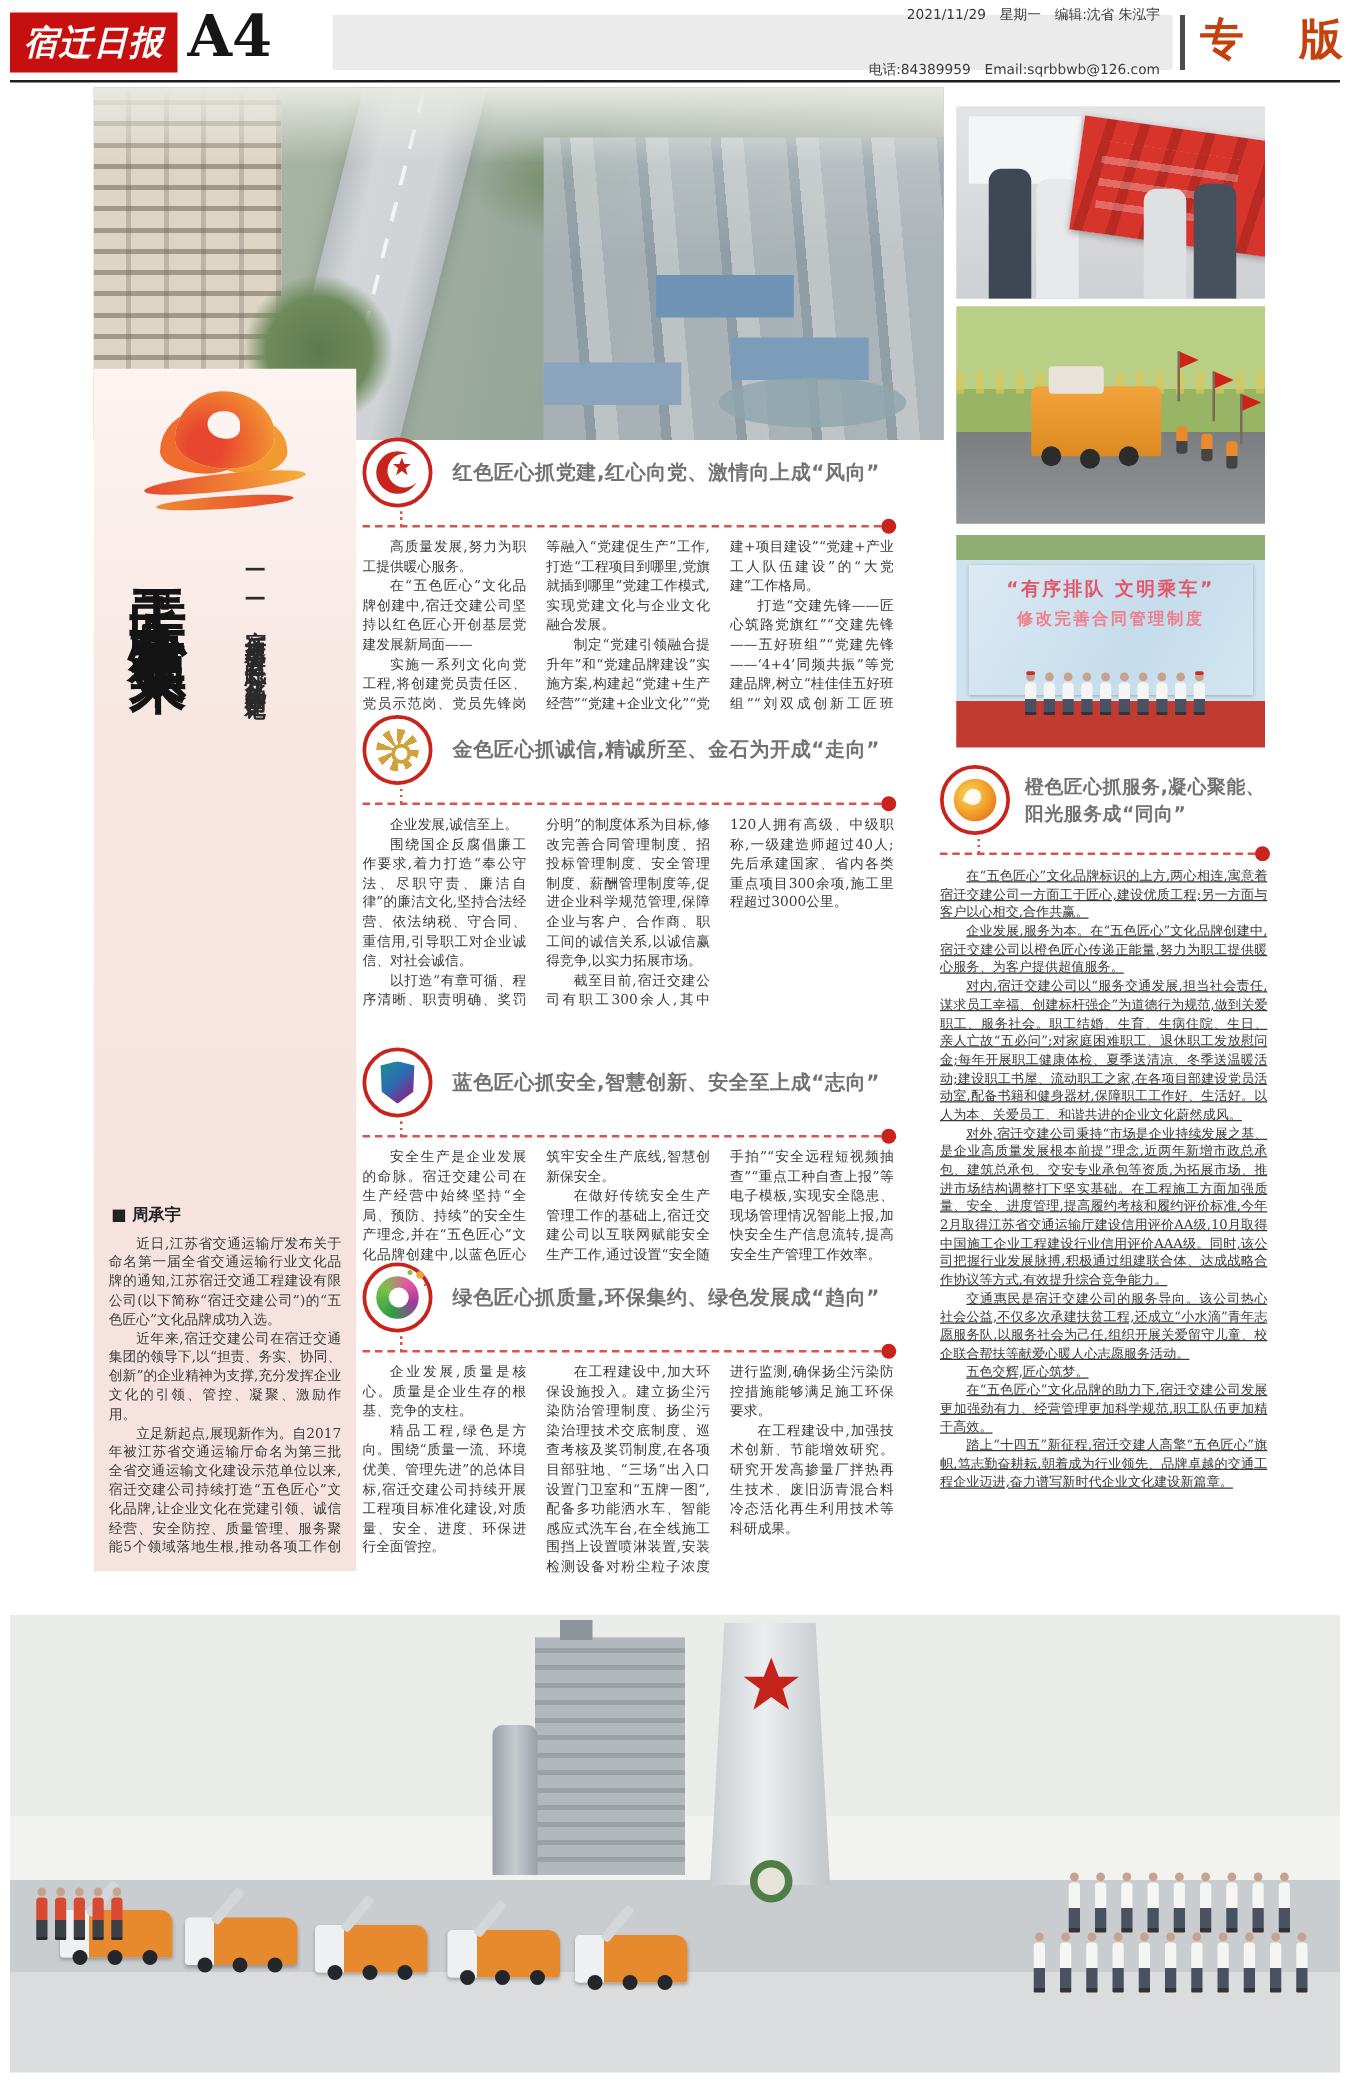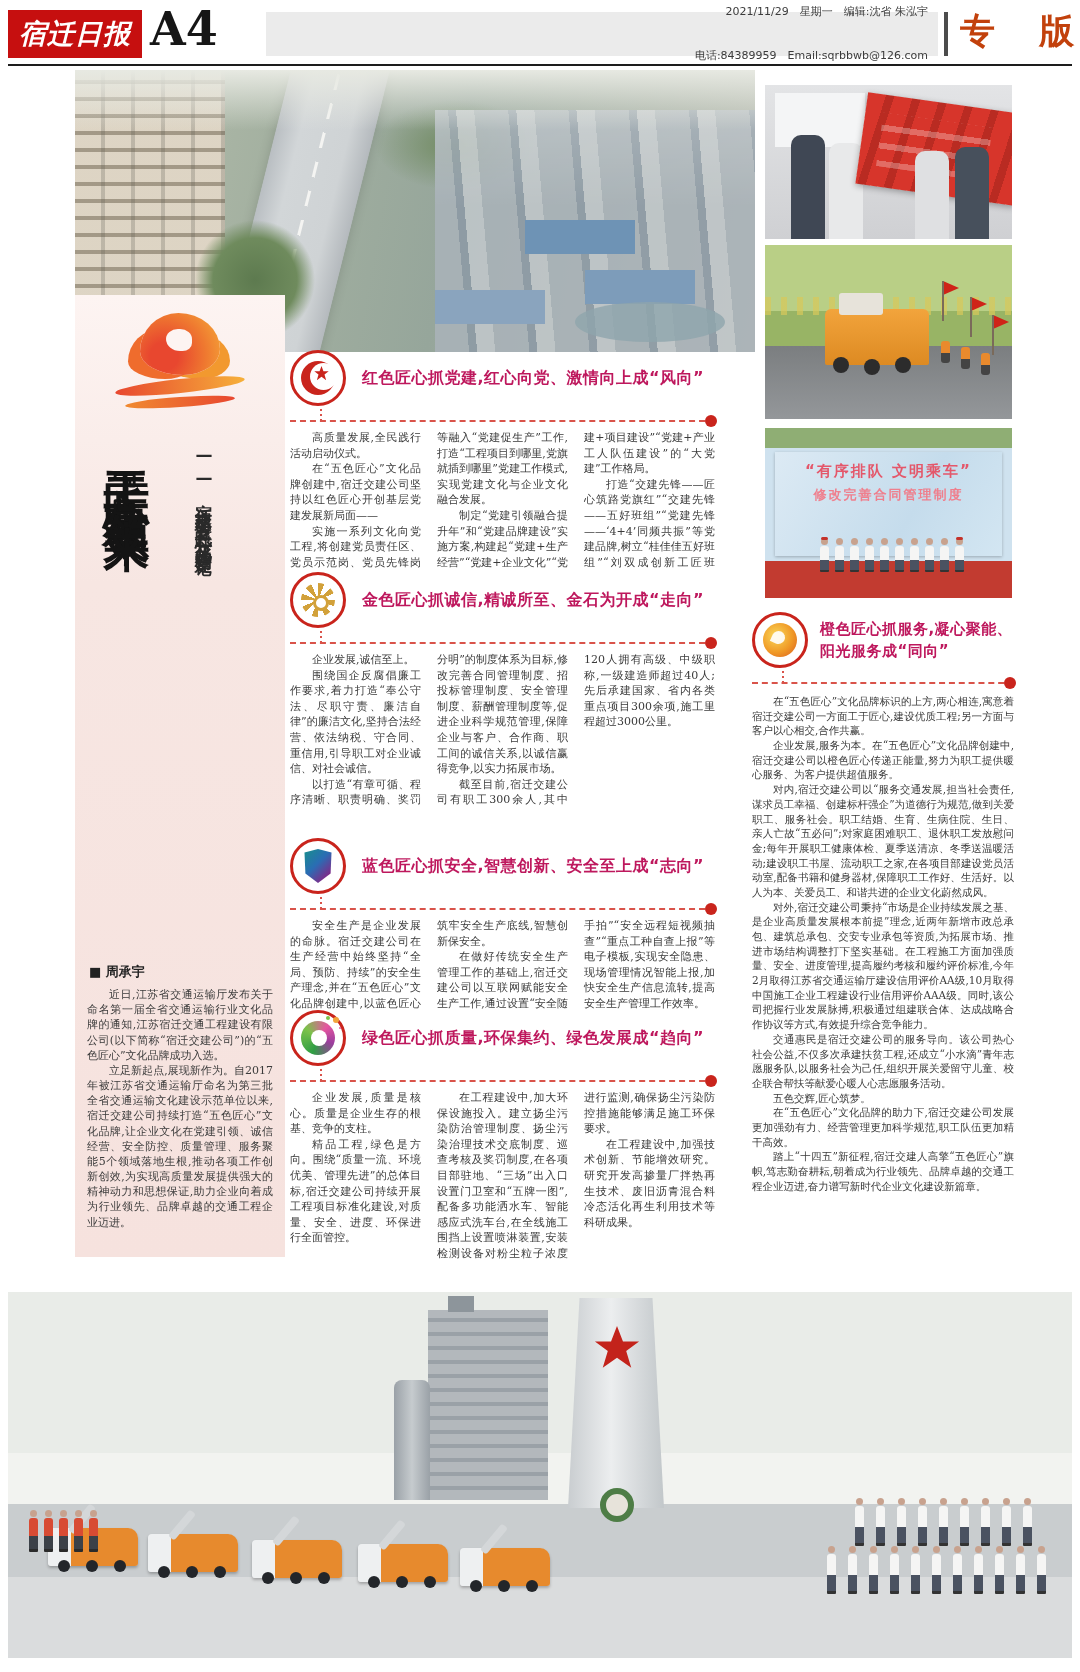--- a/index.html
+++ b/index.html
@@ -125,21 +125,21 @@
   .byline { position:absolute; left:14px; top:668px; font-size:13px; font-weight:bold; color:#222; }
   .intro { position:absolute; left:12px; top:692px; width:186px; height:258px; overflow:hidden;
     font-family:"DejaVu Serif",serif; font-size:11px; line-height:1.38; color:#3b3b3b; text-align:justify; }
   .intro p { text-indent:2em; }
 
   
   .section { position:absolute; left:290px; width:425px; }
   .sec-head { display:flex; align-items:center; }
   .icon-ring { width:56px; height:56px; min-width:56px; border-radius:50%; border:3px solid #c9241c;
     background:#fff; display:flex; align-items:center; justify-content:center; position:relative; }
-  .headline { font-size:16px; font-weight:bold; color:#be185d; margin-left:16px; letter-spacing:0.5px; }
+  .headline { font-size:16px; font-weight:bold; color:#737373; margin-left:16px; letter-spacing:0.5px; }
   .icon-dots { position:absolute; left:27px; top:56px; width:2px; height:12px;
     background:repeating-linear-gradient(#d9534a 0 2px, rgba(0,0,0,0) 2px 5px); }
   .dash-line { position:relative; margin-top:14px; border-top:2px dashed #d9534a; }
   .dash-line::after { content:''; position:absolute; right:-2px; top:-7px; width:12px; height:12px;
     border-radius:50%; background:#c9241c; }
   .sec-body { margin-top:8px; column-gap:16px; column-fill:auto; overflow:hidden;
     font-family:"DejaVu Serif",serif; font-size:11px; line-height:1.42; color:#3a3a3a; text-align:justify; }
   .sec-body p { text-indent:2em; }
   .cols3 { column-count:3; }
 
@@ -163,21 +163,21 @@
     border-radius:50%; background:#f2a43c; box-shadow:-8px -2px 0 -1px #7cc24a, 4px 8px 0 -2px #e555a0; }
   .ic-orange { width:34px; height:34px; border-radius:50%; position:relative;
     background:radial-gradient(circle at 38% 38%, #f8cf53 8%, #f09a27 55%, #d95b1f 100%); }
   .ic-orange::after { content:''; position:absolute; left:9px; top:8px; width:13px; height:13px;
     border-radius:50% 50% 50% 0; background:#fff; transform:rotate(25deg); opacity:.9; }
 
   
   .orange-sec { position:absolute; left:752px; top:612px; width:262px; }
   .orange-sec .sec-head { align-items:center; }
   .orange-sec .headline { margin-left:12px; font-size:15px; line-height:1.5; }
-  .orange-sec .sec-body { margin-top:10px; font-size:10.5px; line-height:1.40; height:540px; }
+  .orange-sec .sec-body { margin-top:10px; font-size:10.5px; line-height:1.40; height:540px;text-decoration:underline; }
 
   
   .photo-bottom { left:8px; top:1292px; width:1064px; height:366px;
     background:linear-gradient(#e9ece8 0 44%, #f2f3f0 44% 58%, #c9cdcf 58% 78%, #dadcdd 78% 100%); }
   .pb-treeline { position:absolute; left:0; top:128px; width:420px; height:58px;
     background:radial-gradient(closest-side at 20% 100%, #8aa87c, rgba(0,0,0,0) 95%),
                radial-gradient(closest-side at 60% 100%, #9db38b, rgba(0,0,0,0) 95%),
                radial-gradient(closest-side at 90% 100%, #86a178, rgba(0,0,0,0) 95%); }
   .pb-plant { position:absolute; left:420px; top:18px; width:120px; height:190px;
     background:repeating-linear-gradient(0deg,#b3b8bc 0 10px,#9aa1a7 10px 14px),
@@ -278,35 +278,36 @@
     <div class="brand-logo">
       <div class="blossom"></div>
       <div class="swoosh"></div>
       <div class="swoosh2"></div>
     </div>
     <div class="v-title">工于匠心『建』领未来</div>
     <div class="v-subtitle">——宿迁交建公司『五色匠心』文化品牌创建记</div>
     <div class="byline">■ 周承宇</div>
     <div class="intro">
         <p>近日,江苏省交通运输厅发布关于命名第一届全省交通运输行业文化品牌的通知,江苏宿迁交通工程建设有限公司(以下简称“宿迁交建公司”)的“五色匠心”文化品牌成功入选。</p>
+        <p>近年来,宿迁交建公司在宿迁交通集团的领导下,以“担责、务实、协同、创新”的企业精神为支撑,充分发挥企业文化的引领、管控、凝聚、激励作用。</p>
         <p>立足新起点,展现新作为。自2017年被江苏省交通运输厅命名为第三批全省交通运输文化建设示范单位以来,宿迁交建公司持续打造“五色匠心”文化品牌,让企业文化在党建引领、诚信经营、安全防控、质量管理、服务聚能5个领域落地生根,推动各项工作创新创效,为实现高质量发展提供强大的精神动力和思想保证,助力企业向着成为行业领先、品牌卓越的交通工程企业迈进。</p>
       </div>
   </div>
 
   <div class="section" style="top:350px;">
     <div class="sec-head">
       <div class="icon-ring">
           <span class="ic-red"></span>
           <span class="icon-dots"></span>
         </div>
       <div class="headline">红色匠心抓党建,红心向党、激情向上成“风向”</div>
     </div>
     <div class="dash-line"></div>
     <div class="sec-body cols3" style="height:148px;">
-        <p>高质量发展,全民践行活动启动仪式。</p>
+        <p>高质量发展,努力为职工提供暖心服务。</p>
         <p>在“五色匠心”文化品牌创建中,宿迁交建公司坚持以红色匠心开创基层党建发展新局面——</p>
         <p>实施一系列文化向党工程,将创建党员责任区、党员示范岗、党员先锋岗等融入“党建促生产”工作,打造“工程项目到哪里,党旗就插到哪里”党建工作模式,实现党建文化与企业文化融合发展。</p>
         <p>制定“党建引领融合提升年”和“党建品牌建设”实施方案,构建起“党建+生产经营”“党建+企业文化”“党建+项目建设”“党建+产业工人队伍建设”的“大党建”工作格局。</p>
         <p>打造“交建先锋——匠心筑路党旗红”“交建先锋——五好班组”“党建先锋——‘4+4’同频共振”等党建品牌,树立“桂佳佳五好班组”“刘双成创新工匠班组”“王凯金牌班组”“红旗党员突击队”“红色清风宣讲团”等标杆,有效激发基层一线活力。</p>
       </div>
   </div>
 
   <div class="section" style="top:572px;">
     <div class="sec-head">
       <div class="icon-ring">

